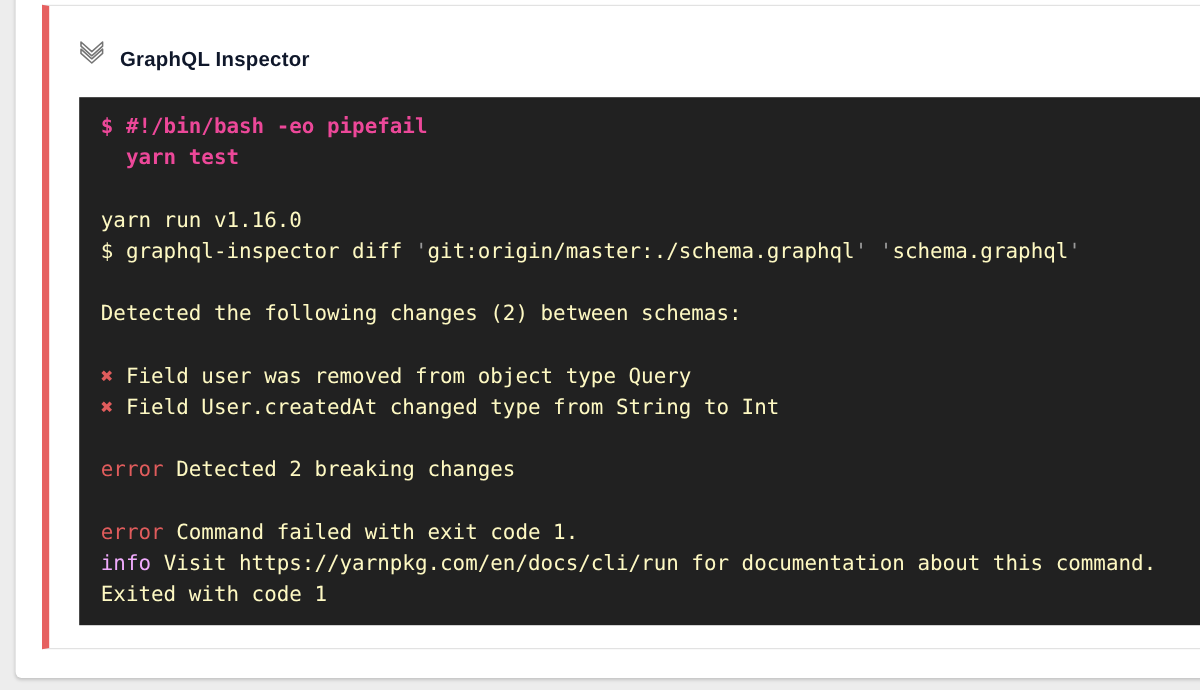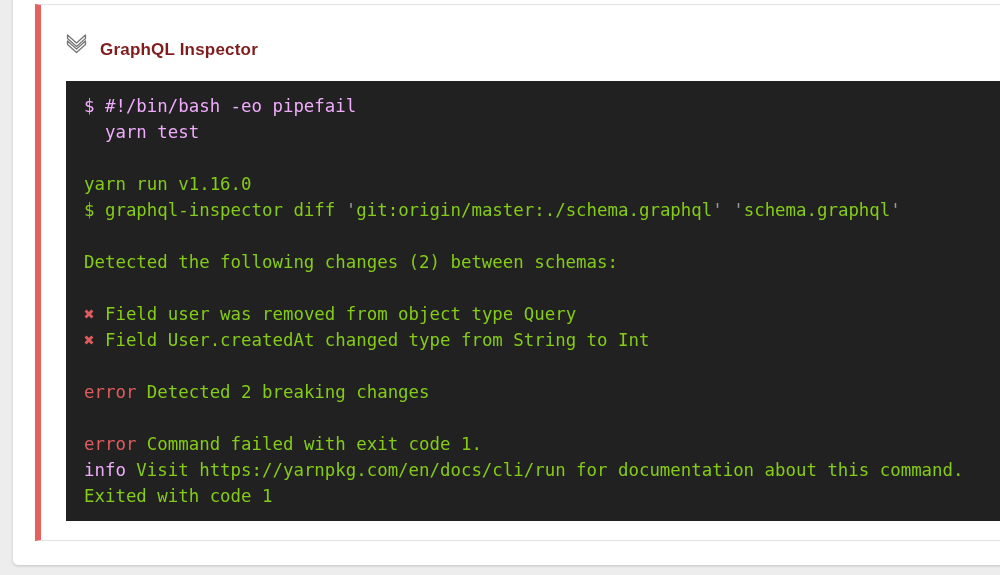--- a/index.html
+++ b/index.html
@@ -20,32 +20,32 @@
     border-bottom:1px solid #e2e2e2;
     border-left:6px solid #e66060;
     box-sizing:border-box;
   }
   .step-header{
     height:76px;display:flex;align-items:center;gap:12px;
     padding-left:24px;cursor:pointer;
   }
   .chevron{width:23px;height:21px;display:inline-flex;flex:0 0 auto}
   .step-title{
-    font-size:17px;font-weight:bold;color:#7f1d1d;letter-spacing:.2px;margin-top:14px;
+    font-size:17px;font-weight:bold;color:#0f172a;letter-spacing:.2px;margin-top:14px;
   }
   .terminal{
     margin-left:25px;background:#212121;
     padding:12px 18px;box-sizing:border-box;
     font-family:"DejaVu Sans Mono","Liberation Mono",monospace;
     font-size:17.4px;line-height:26px;color:#d9d9d9;
     white-space:pre;overflow:hidden;min-height:440px;
   }
   .line{height:26px}
-  .t-bold{color:#f0abfc;font-weight:normal}
-  .t-plain{color:#84cc16}
+  .t-bold{color:#ec4899;font-weight:bold}
+  .t-plain{color:#fef9c3}
   .t-error{color:#e05c5c}
   .t-info{color:#f0abfc}
   .t-dim{color:#9a9a9a}
 </style>
 </head>
 <body>
 
 <div class="card">
   <div class="step">
     <div class="step-header">

